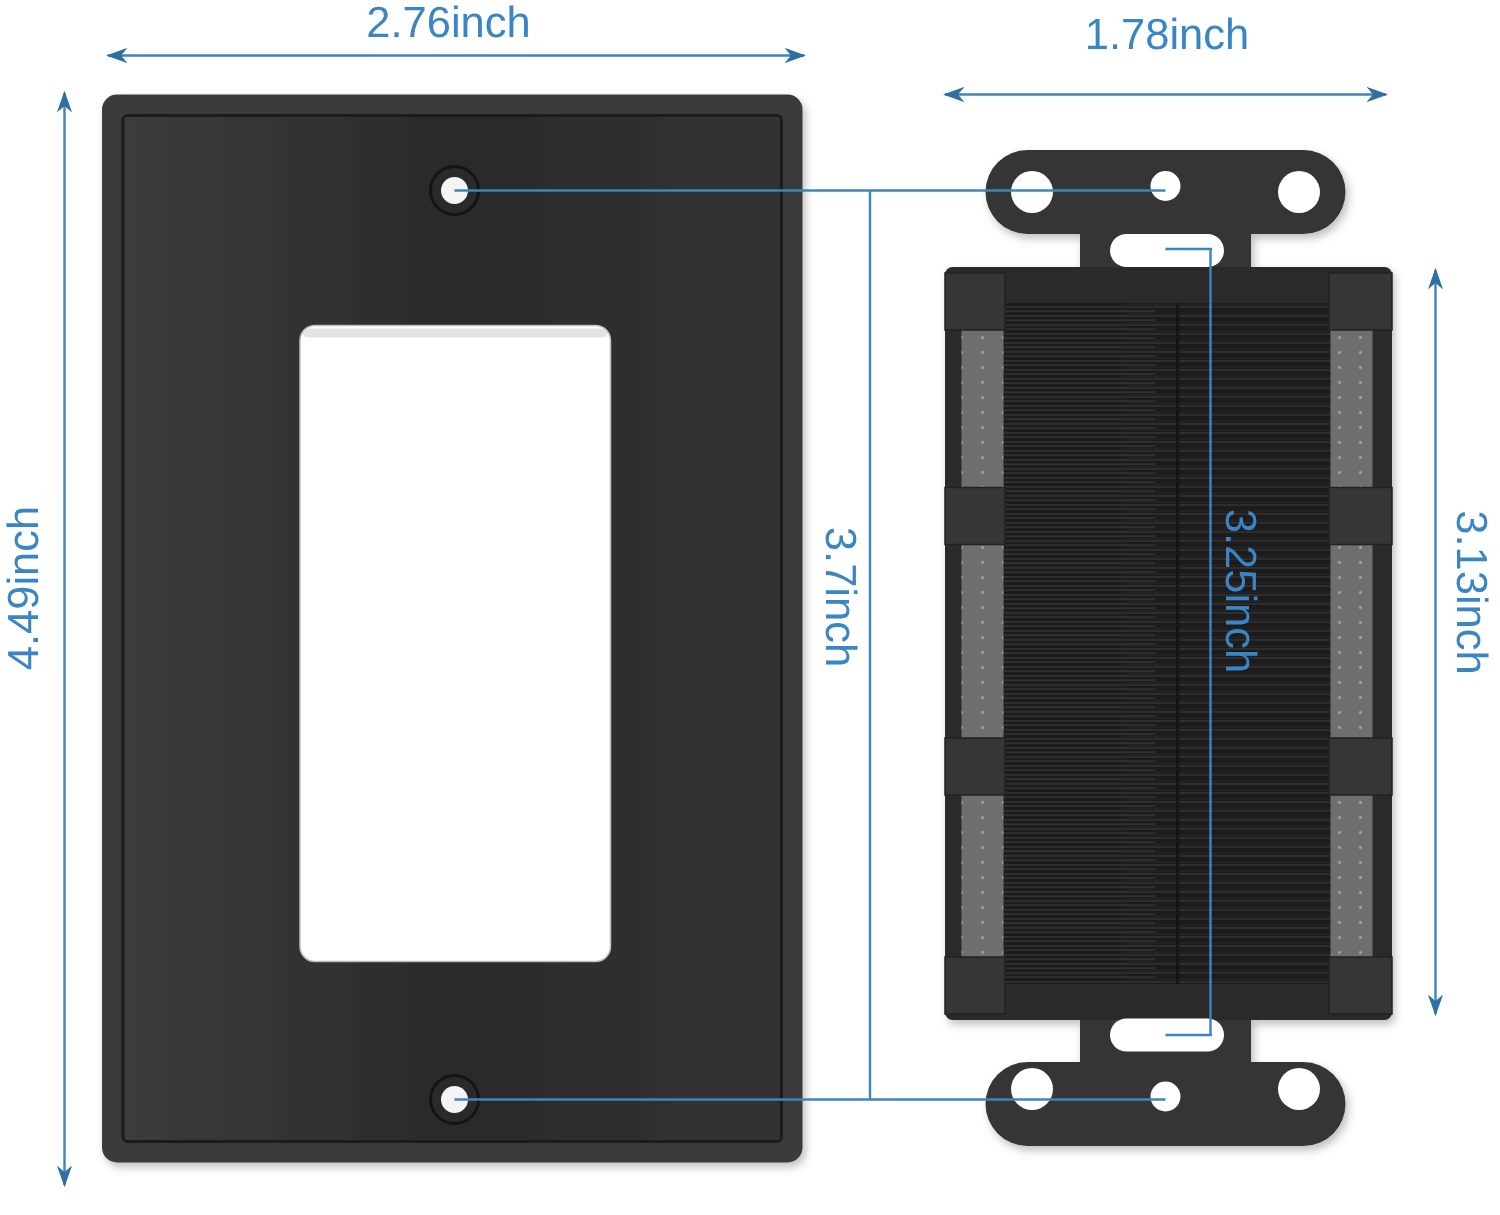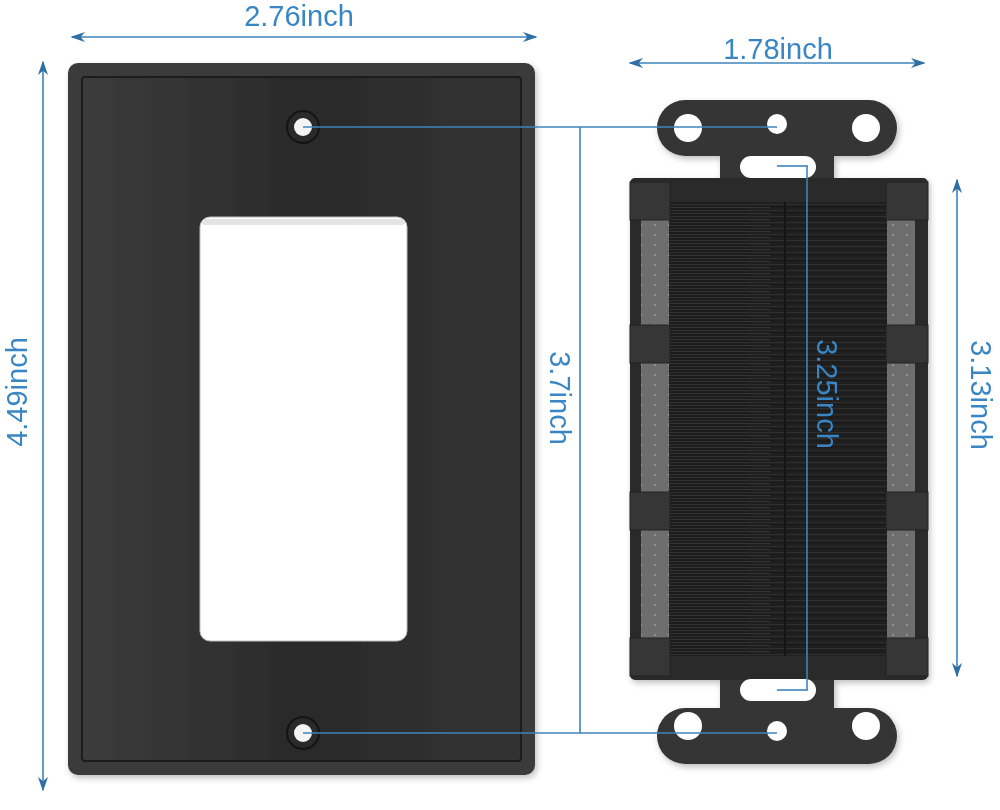--- a/index.html
+++ b/index.html
@@ -120,19 +120,19 @@
 
     <line x1="777" y1="166" x2="808" y2="166"></line>
     <line x1="777" y1="690" x2="808" y2="690"></line>
     <line x1="807" y1="166" x2="807" y2="690"></line>
 
     <line x1="957" y1="180" x2="957" y2="676" marker-start="url(#arrow)" marker-end="url(#arrow)"></line>
   </g>
 </svg>
 
 <div class="dim-label horiz" style="left:299px; top:16px;">2.76inch</div>
-<div class="dim-label horiz" style="left:778px; top:49px;">1.78inch</div>
+<div class="dim-label horiz" style="left:778px; top:24px;">1.78inch</div>
 <div class="dim-label rot-up" style="left:17px; top:392px;">4.49inch</div>
 <div class="dim-label rot-down" style="left:559px; top:398px;">3.7inch</div>
 <div class="dim-label rot-down" style="left:826px; top:394px;">3.25inch</div>
 <div class="dim-label rot-down" style="left:980px; top:395px;">3.13inch</div>
 
 </div>
 
 </body></html>

